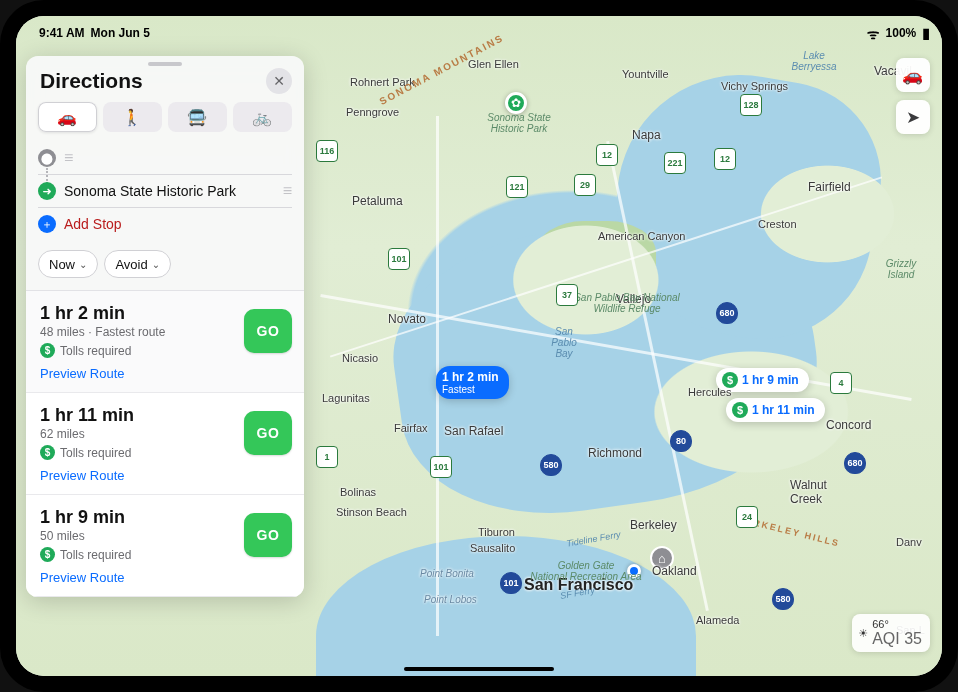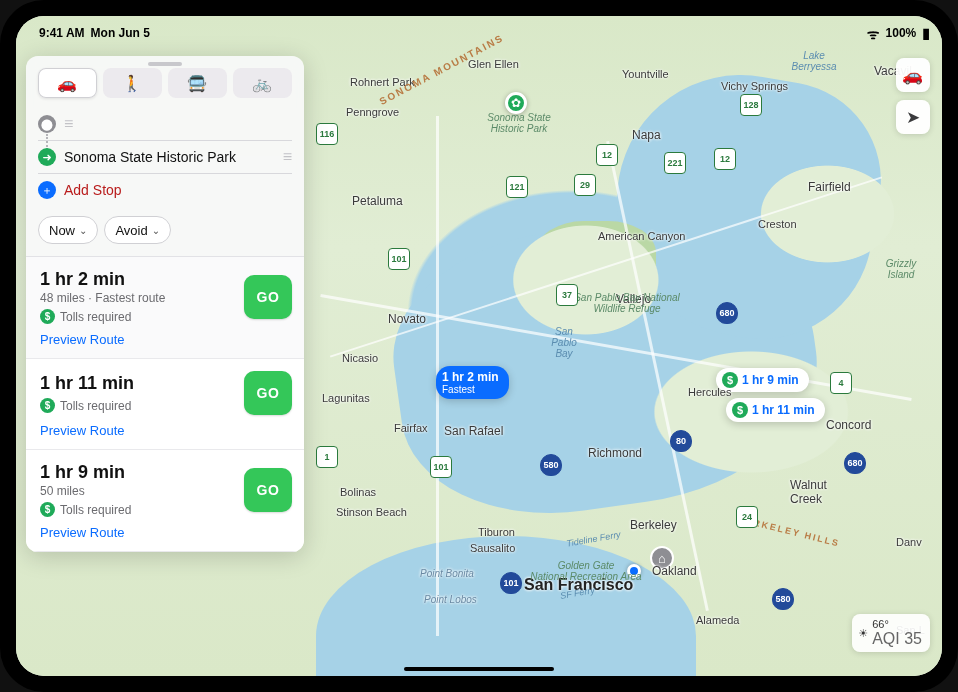--- a/index.html
+++ b/index.html
@@ -309,41 +309,47 @@
 Berryessa</div>
       <div class="map-feature" style="left:510px; top:544px; width:120px;">Golden Gate
 National Recreation Area</div>
       <div class="ferry-label" style="left:550px; top:518px;">Tideline Ferry</div>
       <div class="ferry-label" style="left:544px; top:572px;">SF Ferry</div>
       <div class="map-mtn" style="left:356px; top:48px;">SONOMA MOUNTAINS</div>
       <div class="map-mtn" style="left:720px; top:510px; transform:rotate(14deg); font-size:9px;">BERKELEY HILLS</div>
 
       <span class="hwy-shield" style="left:372px; top:232px;">101</span>
       <span class="hwy-shield" style="left:414px; top:440px;">101</span>
-      <span class="hwy-shield" style="left:300px; top:107px;">116</span>
+      <span class="hwy-shield" style="left:300px; top:124px;">116</span>
       <span class="hwy-shield" style="left:490px; top:160px;">121</span>
       <span class="hwy-shield" style="left:580px; top:128px;">12</span>
       <span class="hwy-shield" style="left:698px; top:132px;">12</span>
       <span class="hwy-shield" style="left:724px; top:78px;">128</span>
       <span class="hwy-shield" style="left:648px; top:136px;">221</span>
       <span class="hwy-shield" style="left:540px; top:268px;">37</span>
       <span class="hwy-shield" style="left:558px; top:158px;">29</span>
       <span class="hwy-shield" style="left:814px; top:356px;">4</span>
       <span class="hwy-shield" style="left:720px; top:490px;">24</span>
       <span class="hwy-shield" style="left:300px; top:430px;">1</span>
       <span class="hwy-shield blue" style="left:700px; top:286px;">680</span>
       <span class="hwy-shield blue" style="left:828px; top:436px;">680</span>
       <span class="hwy-shield blue" style="left:654px; top:414px;">80</span>
       <span class="hwy-shield blue" style="left:524px; top:438px;">580</span>
       <span class="hwy-shield blue" style="left:756px; top:572px;">580</span>
       <span class="hwy-shield blue" style="left:484px; top:556px;">101</span>
     </div>
 
     <div class="panel">
       <div class="grabber"></div>
+      <div class="panel-header">
+        <div class="panel-title">Directions</div>
+        <button class="close-btn">
+          <span>✕</span>
+        </button>
+      </div>
 
       <div class="transport-row">
         <button class="transport-btn active">
             <span>🚗</span>
           </button>
         <button class="transport-btn">
             <span>🚶</span>
           </button>
         <button class="transport-btn">
             <span>🚍</span>
@@ -394,20 +400,21 @@
             </div>
             <button class="go-btn">GO</button>
           </div>
           <span class="preview-link">Preview Route</span>
         </div>
 
         <div class="route-card">
           <div class="rc-top">
             <div class="rc-left">
               <div class="rc-time">1 hr 11 min</div>
+              <div class="rc-sub">62 miles</div>
               <div class="rc-tolls">
                 <span class="toll-badge">$</span>
                 <span>Tolls required</span>
               </div>
             </div>
             <button class="go-btn">GO</button>
           </div>
           <span class="preview-link">Preview Route</span>
         </div>
 

